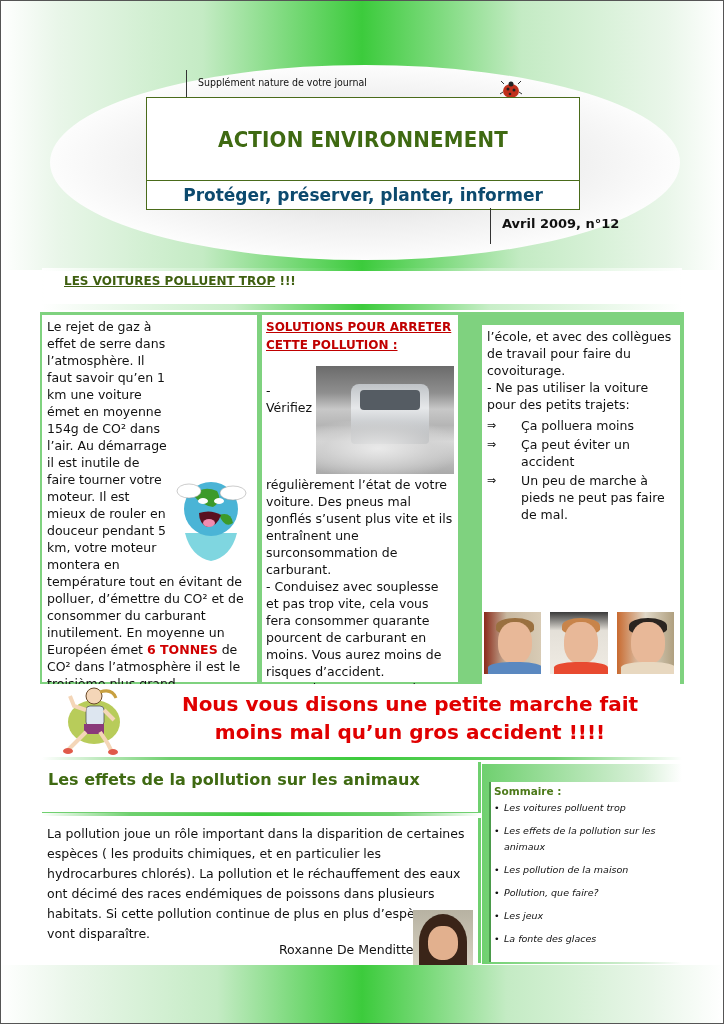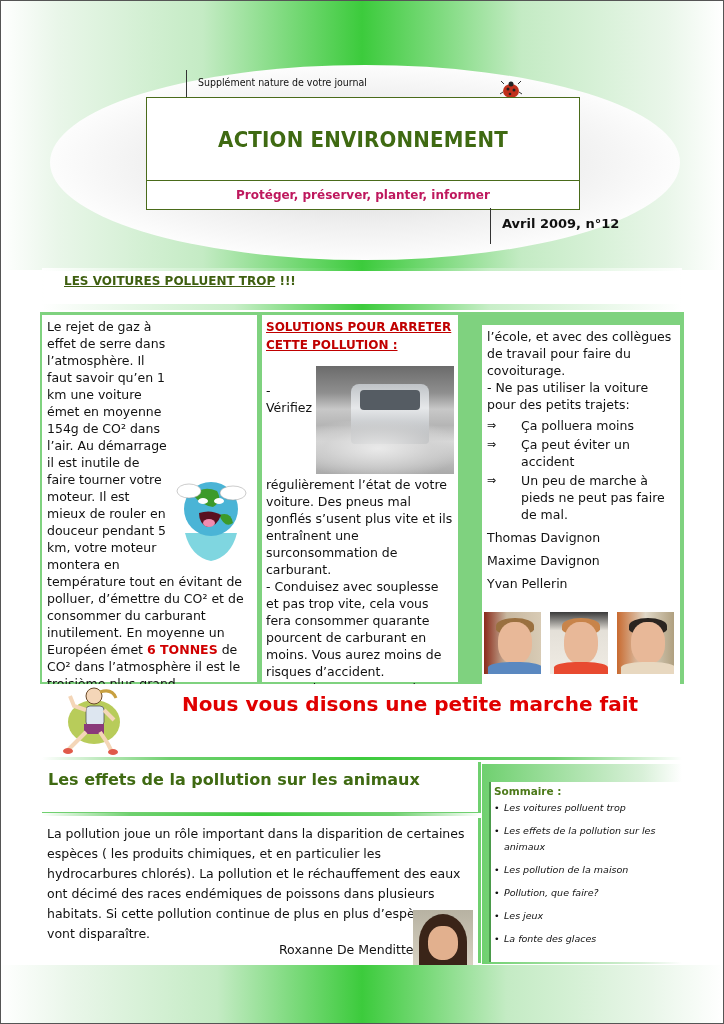--- a/index.html
+++ b/index.html
@@ -27,21 +27,21 @@
   .supplement {
     position: absolute; left: 198px; top: 76px; font-size: 10.5px; color: #111;
     font-family: "DejaVu Sans Condensed", "DejaVu Sans", sans-serif;
   }
   .masthead {
     position: absolute; left: 146px; top: 97px; width: 432px; height: 111px;
     border: 1px solid #4a6b1a; background: #fff;
   }
   .masthead .title-area { height: 82px; border-bottom: 1px solid #4a6b1a; display: flex; align-items: center; justify-content: center; }
   .masthead h1 { margin: 0; font-size: 22px; font-weight: bold; color: #3f6a12; letter-spacing: 0.2px; font-family: "DejaVu Sans Condensed", "DejaVu Sans", sans-serif; }
-  .masthead .tagline { height: 28px; display: flex; align-items: center; justify-content: center; font-size: 12px; font-weight: bold; color: #be185d; }
+  .masthead .tagline { height: 28px; display: flex; align-items: center; justify-content: center; font-size: 17px; font-weight: bold; color: #0c4a6e; }
   .date-line { position: absolute; left: 502px; top: 216px; font-size: 13px; font-weight: bold; color: #111; }
   .ladybug { position: absolute; left: 500px; top: 80px; width: 22px; height: 20px; }
 
   .section-bar {
     position: absolute; left: 42px; top: 268px; width: 640px; height: 42px;
     background: linear-gradient(90deg, #ffffff 0%, #c8eec8 30%, #3ccb3c 50%, #c8eec8 70%, #ffffff 100%);
   }
   .section-bar .inner { position: absolute; left: 2px; top: 3px; right: 2px; bottom: 6px; background: #fff; }
   .section-title { position: absolute; left: 64px; top: 274px; font-size: 12px; font-weight: bold; color: #3f5f10; }
   .section-title .u { text-decoration: underline; }
@@ -170,25 +170,20 @@
       </li>
     <li>
         <span class="ar">⇒</span>
         <span>Ça peut éviter un accident</span>
       </li>
     <li>
         <span class="ar">⇒</span>
         <span>Un peu de marche à pieds ne peut pas faire de mal.</span>
       </li>
   </ul>
-  <div class="names">
-    <p>Thomas Davignon</p>
-    <p>Maxime Davignon</p>
-    <p>Yvan Pellerin</p>
-  </div>
 </div>
 
 <div class="kids">
   <div class="kid" style="background:linear-gradient(90deg,#8a2a1a 0%,#c8b8a0 40%,#d8cbb5 100%);">
     <div class="hair" style="background:#9a7040;"></div>
       <div class="face"></div>
       <div class="shirt" style="background:#5a88c0;"></div>
   </div>
   <div class="kid" style="background:linear-gradient(180deg,#3a3a3a 0%,#e4e0d8 30%,#f0ece4 100%);">
     <div class="hair" style="background:#c8844a;"></div>
@@ -211,20 +206,21 @@
   <rect x="24" y="40" width="20" height="10" fill="#8a3a7a"></rect>
   <path d="M26 48 L14 60 L8 66" stroke="#f4d6b8" stroke-width="4" fill="none"></path>
   <path d="M40 48 L48 60 L52 68" stroke="#f4d6b8" stroke-width="4" fill="none"></path>
   <ellipse cx="8" cy="67" rx="5" ry="3" fill="#e05a4a"></ellipse>
   <ellipse cx="53" cy="68" rx="5" ry="3" fill="#e05a4a"></ellipse>
   <path d="M26 26 L14 22 L10 12" stroke="#f4d6b8" stroke-width="4" fill="none"></path>
   <path d="M44 26 L54 36" stroke="#f4d6b8" stroke-width="4" fill="none"></path>
 </svg>
 <div class="slogan">
   <div>Nous vous disons une petite marche fait</div>
+  <div>moins mal qu’un gros accident !!!!</div>
 </div>
 
 <div class="green-line" style="left:42px; top:757px; width:640px;"></div>
 
 <div class="animals-title-box"></div>
 <div class="animals-title">Les effets de la pollution sur les animaux</div>
 <div class="green-line" style="left:42px; top:813px; width:439px;"></div>
 <div class="animals-body"></div>
 <div class="animals-text">La pollution joue un rôle important dans la disparition de certaines espèces ( les produits chimiques, et en particulier les hydrocarbures chlorés). La pollution et le réchauffement des eaux ont décimé des races endémiques de poissons dans plusieurs habitats. Si cette pollution continue de plus en plus d’espèces vont disparaître.</div>
 <div class="author">Roxanne De Menditte</div>

